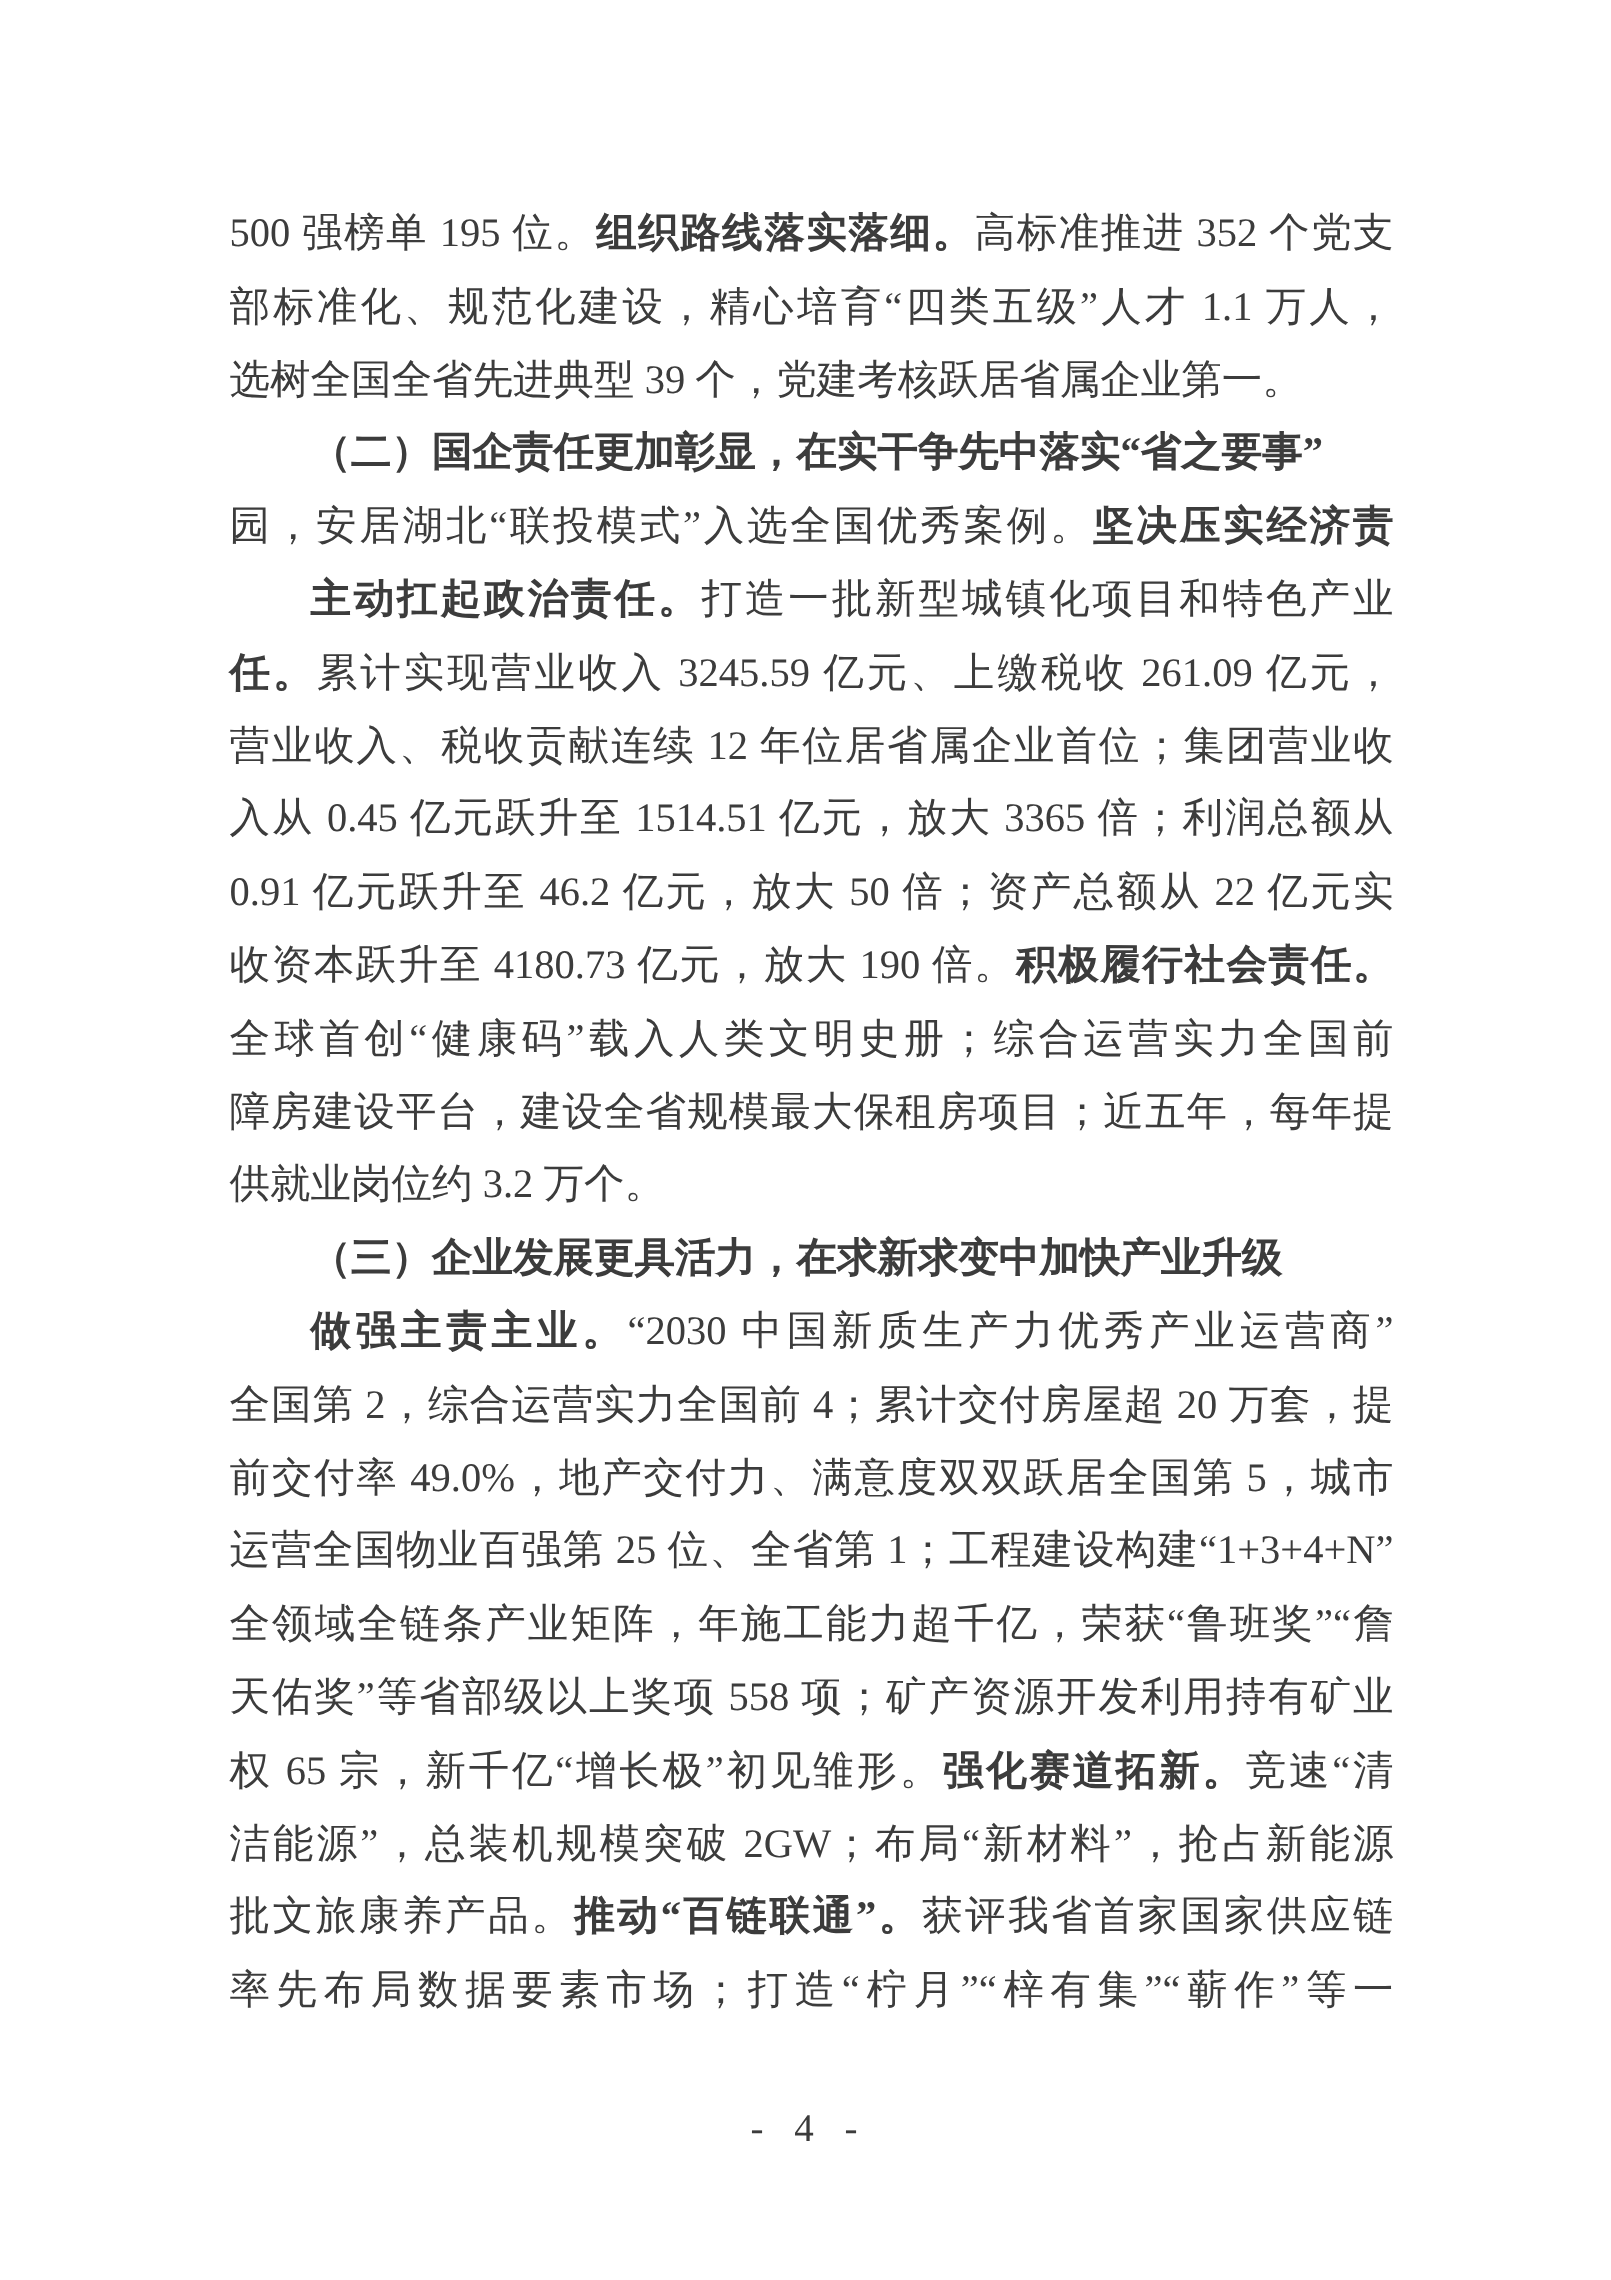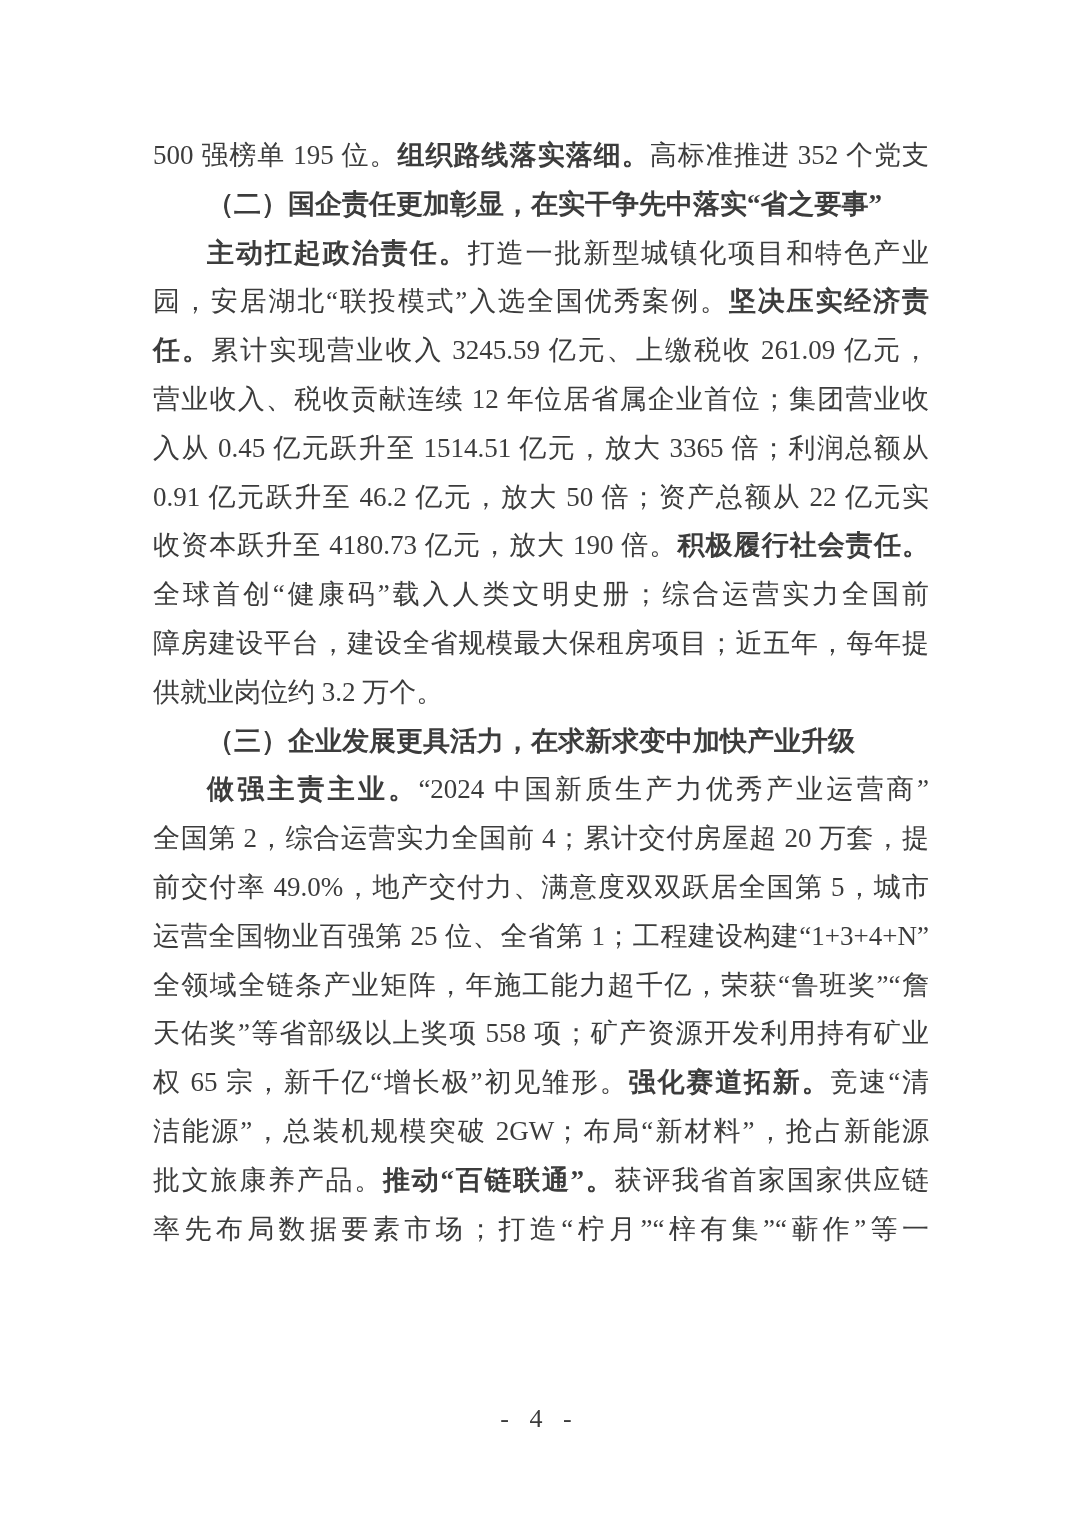--- a/index.html
+++ b/index.html
@@ -51,33 +51,35 @@
     word-spacing: 10px;
     letter-spacing: 2px;
   }
 </style>
 </head>
 <body>
 
 <div class="page">
   <div class="doc-body">
       <div class="doc-line"><span class="seg">500 强榜单 195 位。</span><span class="seg bold">组织路线落实落细。</span><span class="seg">高标准推进 352 个党支</span></div>
+      <div class="doc-line"><span class="seg">部标准化、规范化建设，精心培育“四类五级”人才 1.1 万人，</span></div>
+      <div class="doc-line last-left"><span class="seg">选树全国全省先进典型 39 个，党建考核跃居省属企业第一。</span></div>
       <div class="doc-line indent last-left"><span class="seg bold">（二）国企责任更加彰显，在实干争先中落实“省之要事”</span></div>
+      <div class="doc-line"><span class="seg">园，安居湖北“联投模式”入选全国优秀案例。</span><span class="seg bold">坚决压实经济责</span></div>
       <div class="doc-line indent"><span class="seg bold">主动扛起政治责任。</span><span class="seg">打造一批新型城镇化项目和特色产业</span></div>
-      <div class="doc-line"><span class="seg">园，安居湖北“联投模式”入选全国优秀案例。</span><span class="seg bold">坚决压实经济责</span></div>
       <div class="doc-line"><span class="seg bold">任。</span><span class="seg">累计实现营业收入 3245.59 亿元、上缴税收 261.09 亿元，</span></div>
       <div class="doc-line"><span class="seg">营业收入、税收贡献连续 12 年位居省属企业首位；集团营业收</span></div>
       <div class="doc-line"><span class="seg">入从 0.45 亿元跃升至 1514.51 亿元，放大 3365 倍；利润总额从</span></div>
       <div class="doc-line"><span class="seg">0.91 亿元跃升至 46.2 亿元，放大 50 倍；资产总额从 22 亿元实</span></div>
       <div class="doc-line"><span class="seg">收资本跃升至 4180.73 亿元，放大 190 倍。</span><span class="seg bold">积极履行社会责任。</span></div>
       <div class="doc-line"><span class="seg">全球首创“健康码”载入人类文明史册；综合运营实力全国前</span></div>
       <div class="doc-line"><span class="seg">障房建设平台，建设全省规模最大保租房项目；近五年，每年提</span></div>
       <div class="doc-line last-left"><span class="seg">供就业岗位约 3.2 万个。</span></div>
       <div class="doc-line indent last-left"><span class="seg bold">（三）企业发展更具活力，在求新求变中加快产业升级</span></div>
-      <div class="doc-line indent"><span class="seg bold">做强主责主业。</span><span class="seg">“2024 中国新质生产力优秀产业运营商”</span></div>
+      <div class="doc-line indent"><span class="seg bold">做强主责主业。</span><span class="seg">“2030 中国新质生产力优秀产业运营商”</span></div>
       <div class="doc-line"><span class="seg">全国第 2，综合运营实力全国前 4；累计交付房屋超 20 万套，提</span></div>
       <div class="doc-line"><span class="seg">前交付率 49.0%，地产交付力、满意度双双跃居全国第 5，城市</span></div>
       <div class="doc-line"><span class="seg">运营全国物业百强第 25 位、全省第 1；工程建设构建“1+3+4+N”</span></div>
       <div class="doc-line"><span class="seg">全领域全链条产业矩阵，年施工能力超千亿，荣获“鲁班奖”“詹</span></div>
       <div class="doc-line"><span class="seg">天佑奖”等省部级以上奖项 558 项；矿产资源开发利用持有矿业</span></div>
       <div class="doc-line"><span class="seg">权 65 宗，新千亿“增长极”初见雏形。</span><span class="seg bold">强化赛道拓新。</span><span class="seg">竞速“清</span></div>
       <div class="doc-line"><span class="seg">洁能源”，总装机规模突破 2GW；布局“新材料”，抢占新能源</span></div>
       <div class="doc-line"><span class="seg">批文旅康养产品。</span><span class="seg bold">推动“百链联通”。</span><span class="seg">获评我省首家国家供应链</span></div>
       <div class="doc-line"><span class="seg">率先布局数据要素市场；打造“柠月”“梓有集”“蕲作”等一</span></div>
     </div>

